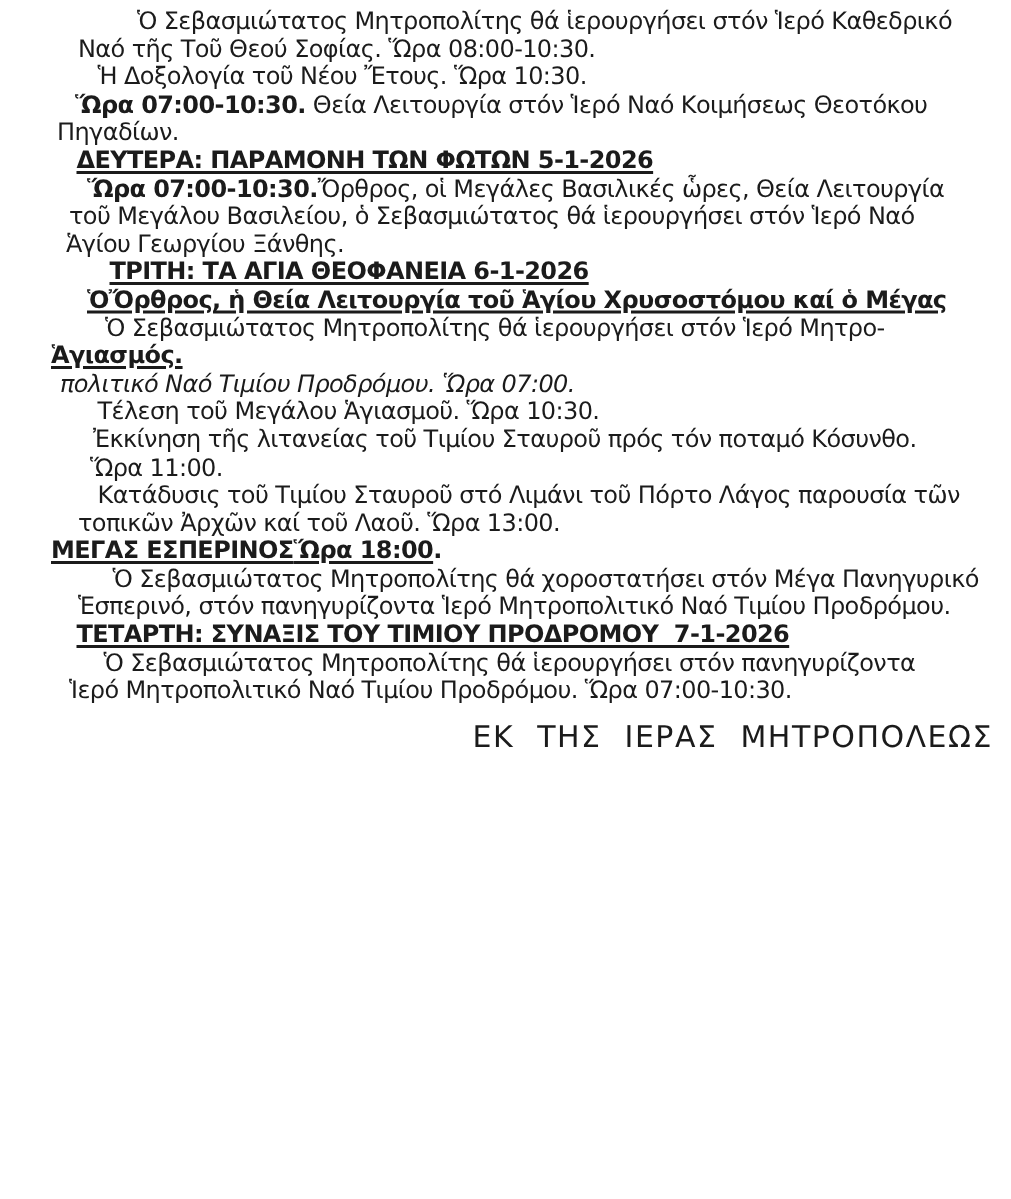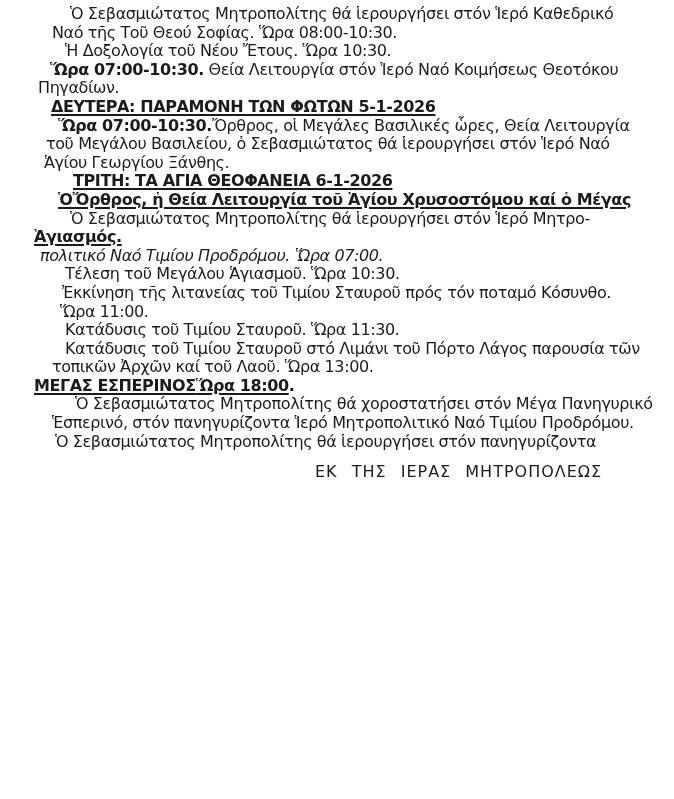--- a/index.html
+++ b/index.html
@@ -35,50 +35,51 @@
     text-underline-offset: 2px;
   }
   .seg-biu {
     font-weight: 700;
     text-decoration: underline;
     text-decoration-thickness: 1.5px;
     text-underline-offset: 2px;
   }
   .seg-closing {
     font-weight: 400;
-    font-size: 16px;
+    font-size: 20px;
     letter-spacing: 1px;
     word-spacing: 8px;
     text-align: center;
   }
 </style>
 </head>
 <body>
 
 <div class="page">
   <div>
-      <div class="line" style="margin-left: 36px;"><span class="seg-r">Ὁ Σεβασμιώτατος Μητροπολίτης θά ἱερουργήσει στόν Ἱερό Καθεδρικό</span></div>
+      <div class="line" style="margin-left: 36px; text-align: center;"><span class="seg-r">Ὁ Σεβασμιώτατος Μητροπολίτης θά ἱερουργήσει στόν Ἱερό Καθεδρικό</span></div>
       <div class="line" style="margin-left: 18px;"><span class="seg-r">Ναό τῆς Τοῦ Θεού Σοφίας. Ὥρα 08:00-10:30.</span></div>
       <div class="line" style="margin-left: 31px;"><span class="seg-r">Ἡ Δοξολογία τοῦ Νέου Ἔτους. Ὥρα 10:30.</span></div>
       <div class="line" style="margin-left: 16px;"><span class="seg-b">Ὥρα 07:00-10:30.</span><span class="seg-r"> Θεία Λειτουργία στόν Ἱερό Ναό Κοιμήσεως Θεοτόκου</span></div>
       <div class="line" style="margin-left: 4px;"><span class="seg-r">Πηγαδίων.</span></div>
       <div class="line" style="margin-left: 17px;"><span class="seg-bu">ΔΕΥΤΕΡΑ: ΠΑΡΑΜΟΝΗ ΤΩΝ ΦΩΤΩΝ 5-1-2026</span></div>
       <div class="line" style="margin-left: 24px;"><span class="seg-b">Ὥρα 07:00-10:30.</span><span class="seg-r">Ὄρθρος, οἱ Μεγάλες Βασιλικές ὧρες, Θεία Λειτουργία</span></div>
       <div class="line" style="margin-left: 12px;"><span class="seg-r">τοῦ Μεγάλου Βασιλείου, ὁ Σεβασμιώτατος θά ἱερουργήσει στόν Ἱερό Ναό</span></div>
       <div class="line" style="margin-left: 10px;"><span class="seg-r">Ἁγίου Γεωργίου Ξάνθης.</span></div>
       <div class="line" style="margin-left: 39px;"><span class="seg-bu">ΤΡΙΤΗ: ΤΑ ΑΓΙΑ ΘΕΟΦΑΝΕΙΑ 6-1-2026</span></div>
       <div class="line" style="margin-left: 24px;"><span class="seg-bu">ὉὌρθρος, ἡ Θεία Λειτουργία τοῦ Ἁγίου Χρυσοστόμου καί ὁ Μέγας</span></div>
       <div class="line" style="margin-left: 36px;"><span class="seg-r">Ὁ Σεβασμιώτατος Μητροπολίτης θά ἱερουργήσει στόν Ἱερό Μητρο-</span></div>
       <div class="line" style="margin-left: 0px;"><span class="seg-bu">Ἁγιασμός.</span></div>
       <div class="line" style="margin-left: 6px; font-style: italic;"><span class="seg-r">πολιτικό Ναό Τιμίου Προδρόμου. Ὥρα 07:00.</span></div>
       <div class="line" style="margin-left: 31px;"><span class="seg-r">Τέλεση τοῦ Μεγάλου Ἁγιασμοῦ. Ὥρα 10:30.</span></div>
       <div class="line" style="margin-left: 28px;"><span class="seg-r">Ἐκκίνηση τῆς λιτανείας τοῦ Τιμίου Σταυροῦ πρός τόν ποταμό Κόσυνθο.</span></div>
       <div class="line" style="margin-left: 26px;"><span class="seg-r">Ὥρα 11:00.</span></div>
-      <div class="line" style="margin-left: 31px;"><span class="seg-r">Κατάδυσις τοῦ Τιμίου Σταυροῦ. Ὥρα 11:30.</span></div>
       <div class="line" style="margin-left: 31px;"><span class="seg-r">Κατάδυσις τοῦ Τιμίου Σταυροῦ στό Λιμάνι τοῦ Πόρτο Λάγος παρουσία τῶν</span></div>
       <div class="line" style="margin-left: 18px;"><span class="seg-r">τοπικῶν Ἀρχῶν καί τοῦ Λαοῦ. Ὥρα 13:00.</span></div>
       <div class="line" style="margin-left: 0px;"><span class="seg-biu">ΜΕΓΑΣ ΕΣΠΕΡΙΝΟΣ</span><span class="seg-bu">Ὥρα 18:00</span><span class="seg-b">.</span></div>
       <div class="line" style="margin-left: 41px;"><span class="seg-r">Ὁ Σεβασμιώτατος Μητροπολίτης θά χοροστατήσει στόν Μέγα Πανηγυρικό</span></div>
       <div class="line" style="margin-left: 18px;"><span class="seg-r">Ἑσπερινό, στόν πανηγυρίζοντα Ἱερό Μητροπολιτικό Ναό Τιμίου Προδρόμου.</span></div>
-      <div class="line" style="margin-left: 21px;"><span class="seg-r">Ὁ Σεβασμιώτατος Μητροπολίτης θά ἱερουργήσει στόν πανηγυρίζοντα</span></div>
+      <div class="line" style="margin-left: 17px;"><span class="seg-bu">ΤΕΤΑΡΤΗ: ΣΥΝΑΞΙΣ ΤΟΥ ΤΙΜΙΟΥ ΠΡΟΔΡΟΜΟΥ  7-1-2026</span></div>
+      <div class="line" style="margin-left: 35px;"><span class="seg-r">Ὁ Σεβασμιώτατος Μητροπολίτης θά ἱερουργήσει στόν πανηγυρίζοντα</span></div>
+      <div class="line" style="margin-left: 12px;"><span class="seg-r">Ἱερό Μητροπολιτικό Ναό Τιμίου Προδρόμου. Ὥρα 07:00-10:30.</span></div>
       <div class="line gap" style="margin-left: 281px;"><span class="seg-closing">ΕΚ ΤΗΣ ΙΕΡΑΣ ΜΗΤΡΟΠΟΛΕΩΣ</span></div>
     </div>
 </div>
 
 </body></html>

